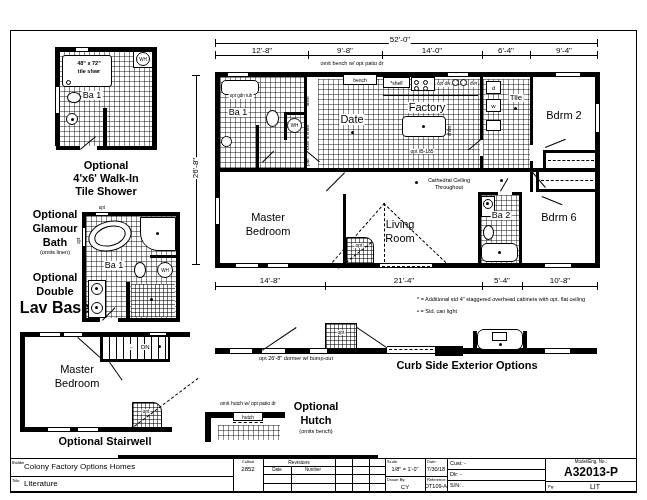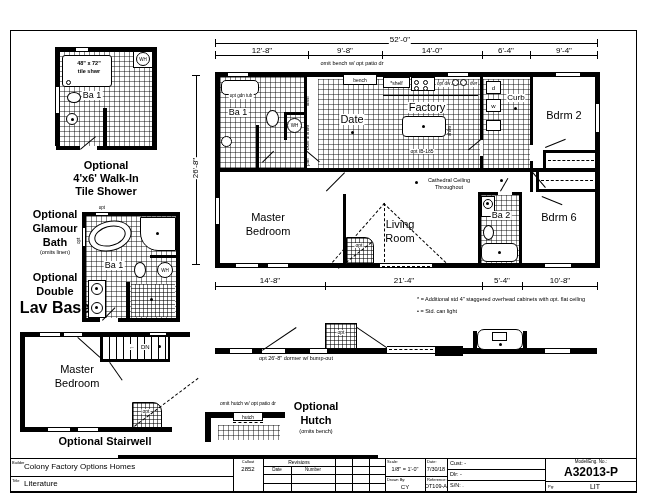--- a/index.html
+++ b/index.html
@@ -128,21 +128,21 @@
   <div class="lb halo" style="left:469px;top:82px;font-size:4.5px">dwr</div>
   <div class="hl" style="left:383px;top:95px;width:95px"></div>
   <div class="lb c halo" style="left:427px;top:102px;font-size:11px">Factory</div>
   <div class="ob" style="left:402px;top:116px;width:44px;height:21px;border-radius:4px"></div>
   <div class="dt" style="left:422px;top:125px"></div>
   <div class="lb c halo" style="left:422px;top:149px;font-size:5px">opt IB-185</div>
   <div class="lb vt" style="left:448px;top:114px;font-size:4.5px;height:22px">shlvs</div>
   <div class="ob cT" style="left:486px;top:81px;width:15px;height:13px;font-size:6px">d</div>
   <div class="ob cT" style="left:486px;top:99px;width:15px;height:13px;font-size:6px">w</div>
   <div class="ob" style="left:486px;top:120px;width:15px;height:11px"></div>
-  <div class="lb c halo" style="left:516px;top:94px;font-size:8px">Curb</div>
+  <div class="lb c halo" style="left:516px;top:94px;font-size:8px">Tile</div>
   <div class="dt" style="left:514px;top:107px"></div>
   <div class="lb c" style="left:564px;top:110px;font-size:11px">Bdrm 2</div>
 
   <div class="lb c" style="left:268px;top:212px;font-size:11px">Master</div>
   <div class="lb c" style="left:268px;top:226px;font-size:11px">Bedroom</div>
   <div class="lb c halo" style="left:400px;top:219px;font-size:11px">Living</div>
   <div class="lb c halo" style="left:400px;top:233px;font-size:11px">Room</div>
   <div class="lb c" style="left:449px;top:178px;font-size:5.5px">Cathedral Ceiling</div>
   <div class="lb c" style="left:449px;top:185px;font-size:5.5px">Throughout</div>
   <div class="dt" style="left:415px;top:181px"></div>
@@ -281,20 +281,21 @@
   <div class="dh" style="left:389px;top:349px;width:44px"></div>
   <div class="w" style="left:435px;top:346px;width:28px;height:10px"></div>
   <div class="w" style="left:463px;top:348px;width:134px;height:6px"></div>
   <div class="winh" style="left:545px;top:348px;width:25px;height:6px"></div>
   <div class="ob" style="left:477px;top:329px;width:46px;height:21px;border-radius:7px"></div>
   <div class="ob" style="left:492px;top:332px;width:15px;height:9px"></div>
   <div class="dt" style="left:499px;top:343px"></div>
   <div class="w" style="left:473px;top:331px;width:4px;height:17px"></div>
   <div class="w" style="left:523px;top:331px;width:4px;height:17px"></div>
   <div class="lb c" style="left:296px;top:356px;font-size:5.5px">opt 26'-8" dormer w/ bump-out</div>
+  <div class="lb c b" style="left:467px;top:360px;font-size:11px">Curb Side Exterior Options</div>
 
   <div class="lb c" style="left:248px;top:401px;font-size:5px">omit hutch w/ opt patio dr</div>
   <div class="w" style="left:205px;top:412px;width:28px;height:6px"></div>
   <div class="ob cT" style="left:233px;top:412px;width:30px;height:9px;font-size:5px">hutch</div>
   <div class="w" style="left:263px;top:412px;width:22px;height:6px"></div>
   <div class="w" style="left:205px;top:412px;width:6px;height:30px"></div>
   <div class="dh" style="left:233px;top:422px;width:30px"></div>
   <div class="t" style="left:218px;top:425px;width:62px;height:15px"></div>
   <div class="lb c b" style="left:316px;top:401px;font-size:11px">Optional</div>
   <div class="lb c b" style="left:316px;top:415px;font-size:11px">Hutch</div>

